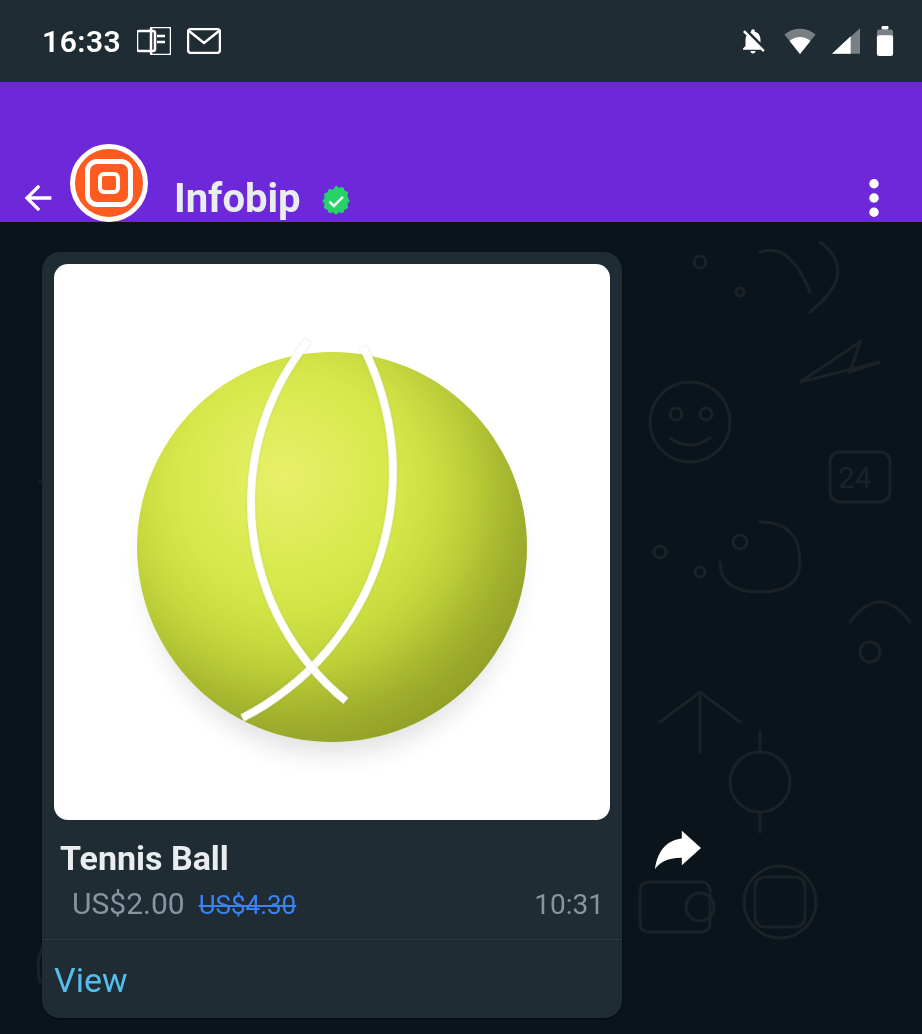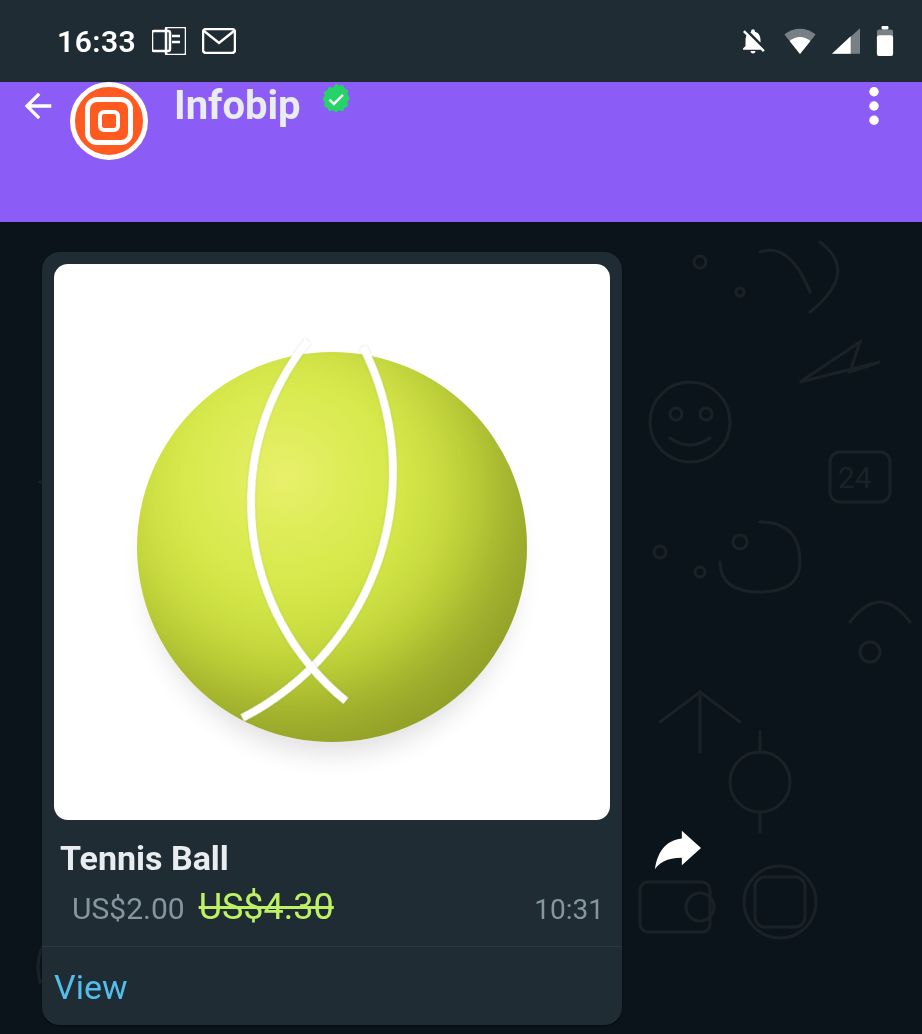--- a/index.html
+++ b/index.html
@@ -14,29 +14,29 @@
   .status-bar {
     height: 82px;
     background: #1f2c34;
     display: flex;
     align-items: center;
     justify-content: space-between;
     padding: 0 28px 0 42px;
     color: #fff;
   }
   .status-left, .status-right { display: flex; align-items: center; gap: 16px; }
-  .clock { font-size: 30px; font-weight: 600; letter-spacing: .5px; margin-left: 15px; }
+  .clock { font-size: 30px; font-weight: 600; letter-spacing: .5px; }
   .status-icon svg { display: block; }
 
   
   .chat-header {
     height: 140px;
-    background: #8b5cf6;
+    background: #6d28d9;
     display: flex;
-    align-items: flex-start;
+    align-items: flex-end;
     padding: 0 24px 0 14px;
     gap: 6px;
   }
   .back-btn { width: 48px; height: 48px; display: flex; align-items: center; justify-content: center; }
   .avatar {
     width: 78px; height: 78px; border-radius: 50%;
     background: #ff5a1f;
     display: flex; align-items: center; justify-content: center;
     border: 5px solid #fff;
     margin-left: 2px;
@@ -101,21 +101,21 @@
   .seam {
     position: absolute; border: 8px solid #fff; border-radius: 50%;
     filter: drop-shadow(0 0 1px rgba(0,0,0,.15));
   }
   .seam1 { width: 560px; height: 560px; left: -300px; top: -160px; border-color: transparent #fff transparent transparent; transform: rotate(18deg); }
   .seam2 { width: 520px; height: 520px; left: 110px; top: -110px; border-color: transparent transparent transparent #fff; transform: rotate(-6deg); }
 
   .product-title { font-size: 34px; font-weight: 700; margin: 18px 6px 8px 6px; }
   .price-row { display: flex; align-items: baseline; gap: 14px; padding: 0 6px; margin-left: 12px; }
   .price { font-size: 30px; color: #8696a0; }
-  .old-price { font-size: 36px; color: #bef264; text-decoration: line-through; }
+  .old-price { font-size: 26px; color: #3b82f6; text-decoration: line-through; }
   .time { margin-left: auto; font-size: 28px; color: #8696a0; }
 
   .divider { height: 1px; background: #2a3942; margin: 18px -12px 0 -12px; }
   .view-btn {
     display: block; width: 100%; 
     font-size: 34px; font-weight: 400; color: #53bdeb;
     padding-top: 20px;
   }
 
   

